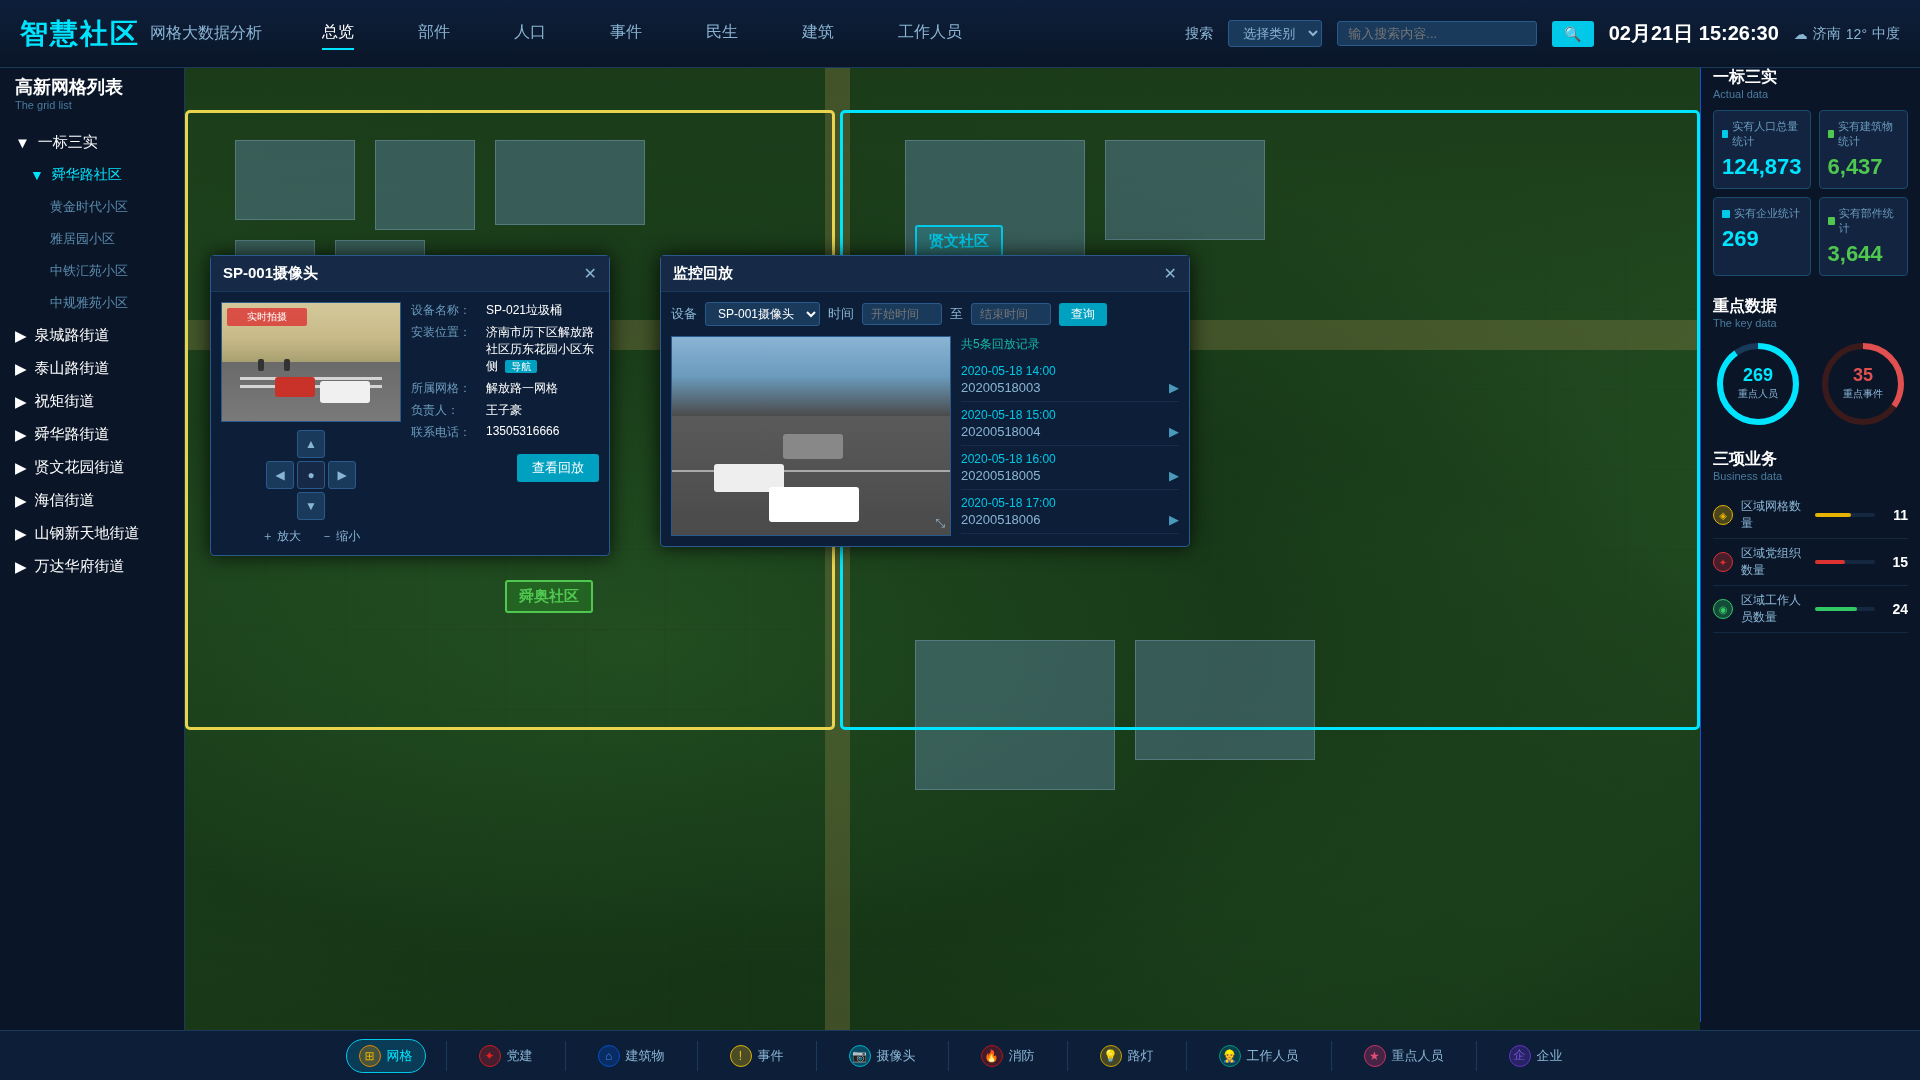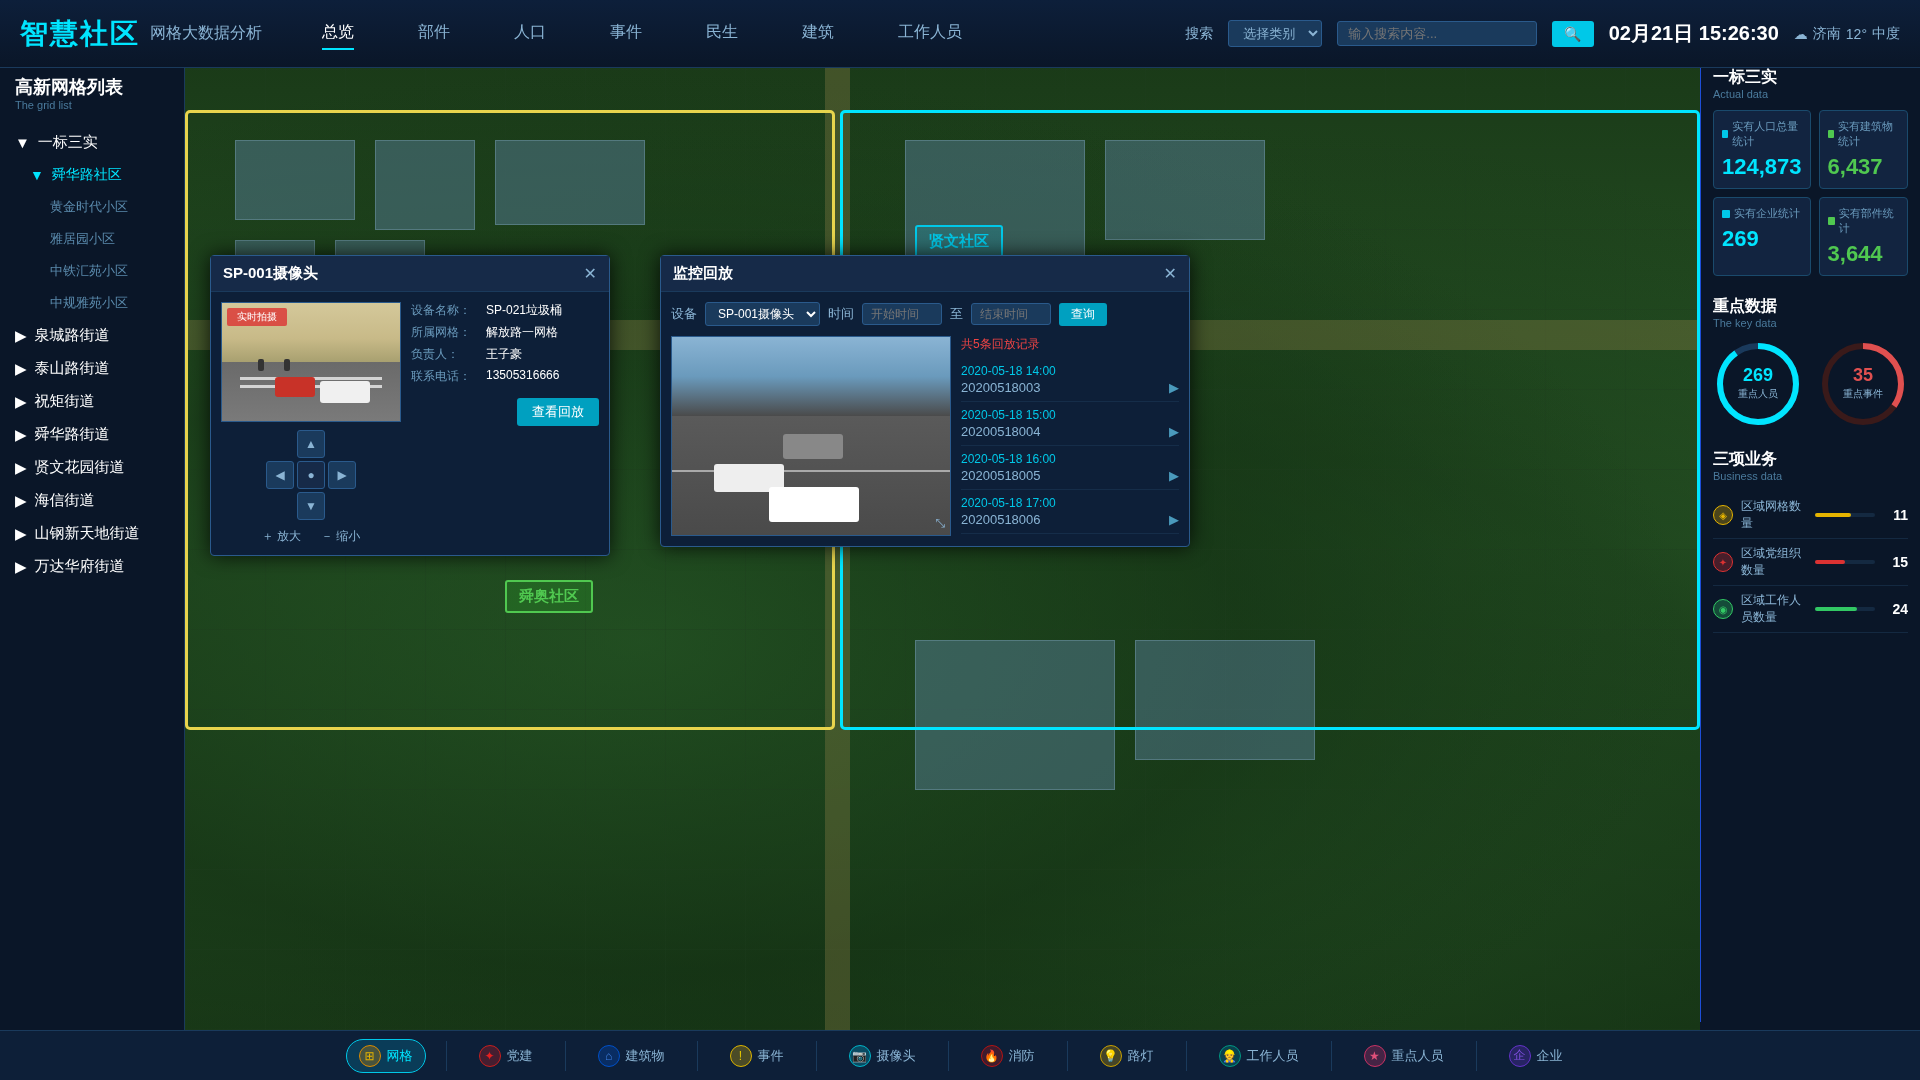--- a/index.html
+++ b/index.html
@@ -368,21 +368,21 @@
       border: 1px solid #2a5a8c;
       position: relative;
       overflow: hidden;
     }
     .camera-feed-label {
       position: absolute;
       top: 5px; left: 5px;
       background: rgba(220,50,50,0.8);
       color: #fff;
       font-size: 10px;
-      padding: 2px 10px;
+      padding: 2px 20px;
       border-radius: 2px;
     }
     
     .street-scene {
       width: 100%; height: 100%;
       background: linear-gradient(180deg, #d4c89a 0%, #c8ba88 30%, #a8a070 50%, #a8a070 100%);
       position: relative;
     }
     .street-road {
       position: absolute;
@@ -565,21 +565,21 @@
       position: absolute;
       bottom: 5px; right: 5px;
       color: #8ab4d4;
       font-size: 12px;
       cursor: pointer;
     }
     .record-list {
       flex: 1;
     }
     .record-count {
-      color: #ef4444;
+      color: #14b8a6;
       font-size: 12px;
       margin-bottom: 5px;
     }
     .record-item {
       padding: 6px 0;
       border-bottom: 1px solid rgba(30,60,90,0.5);
     }
     .record-time {
       color: #00c8e8;
       font-size: 12px;
@@ -832,20 +832,27 @@
         <div class="zoom-row">
           <button class="zoom-btn">＋ 放大</button>
           <button class="zoom-btn">－ 缩小</button>
         </div>
       </div>
     </div>
     <div class="camera-info">
       <div class="info-row">
         <span class="info-label">设备名称：</span>
         <span class="info-value">SP-021垃圾桶</span>
+      </div>
+      <div class="info-row">
+        <span class="info-label">安装位置：</span>
+        <span class="info-value">
+          <span>济南市历下区解放路社区历东花园小区东侧</span>
+          <span class="info-badge">导航</span>
+        </span>
       </div>
       <div class="info-row">
         <span class="info-label">所属网格：</span>
         <span class="info-value">解放路一网格</span>
       </div>
       <div class="info-row">
         <span class="info-label">负责人：</span>
         <span class="info-value">王子豪</span>
       </div>
       <div class="info-row">

